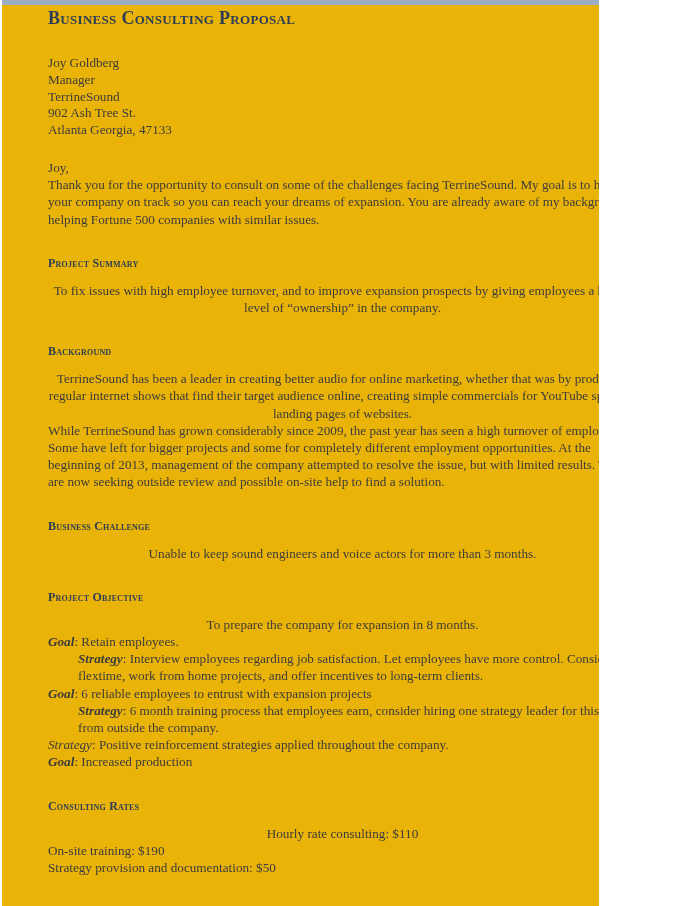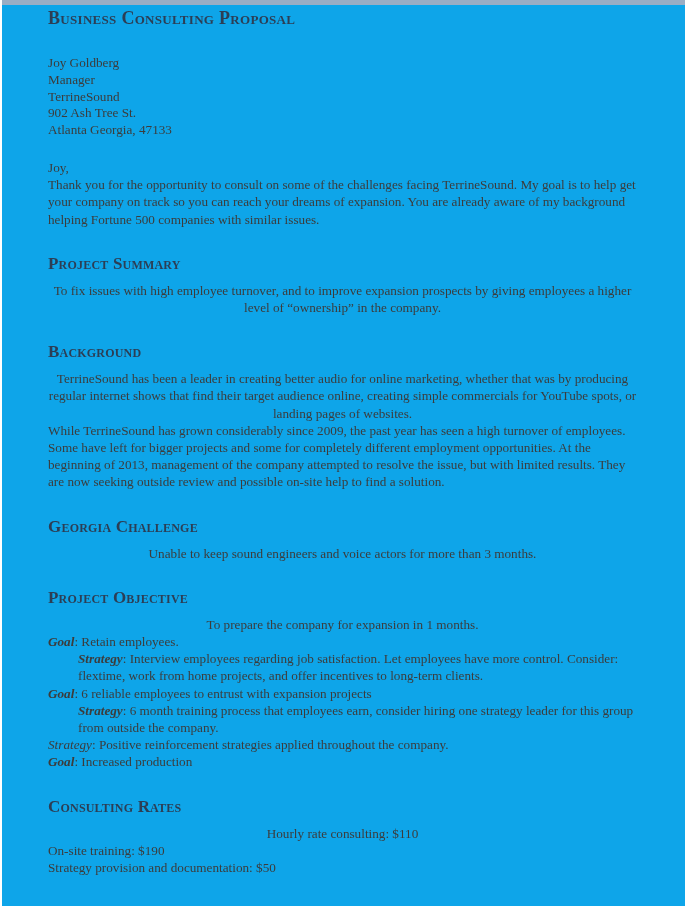--- a/index.html
+++ b/index.html
@@ -8,23 +8,23 @@
     padding: 0;
     background: #ffffff;
   }
   body {
     font-family: "Liberation Serif", "DejaVu Serif", serif;
     color: #3a3a3a;
     -webkit-font-smoothing: antialiased;
   }
   .page {
     position: relative;
-    width: 685px;
+    width: 599px;
     height: 906px;
-    background: #0ea5e9;
+    background: #eab308;
     overflow: hidden;
     box-sizing: border-box;
   }
   .top-band {
     position: absolute;
     top: 0;
     left: 0;
     width: 685px;
     height: 5px;
     background: #9aadc4;
@@ -65,21 +65,21 @@
     font-size: 13.2px;
     line-height: 16.8px;
     color: #3c3c3c;
   }
   .address-block div { white-space: pre; }
 
   
   .section-heading {
     font-variant: small-caps;
     font-weight: bold;
-    font-size: 17px;
+    font-size: 12px;
     letter-spacing: 0.2px;
     color: #2c3e55;
     line-height: 19px;
     margin: 0;
   }
   .para {
     font-size: 13.2px;
     line-height: 17.2px;
     margin: 0;
     color: #3c3c3c;
@@ -131,27 +131,27 @@
       <p class="para heading-gap">To fix issues with high employee turnover, and to improve expansion prospects by giving employees a higher level of “ownership” in the company.</p>
     </div>
 
     <div class="block-gap-lg">
       <h2 class="section-heading">Background</h2>
       <p class="para heading-gap">TerrineSound has been a leader in creating better audio for online marketing, whether that was by producing regular internet shows that find their target audience online, creating simple commercials for YouTube spots, or landing pages of websites.</p>
       <p class="para">While TerrineSound has grown considerably since 2009, the past year has seen a high turnover of employees. Some have left for bigger projects and some for completely different employment opportunities. At the beginning of 2013, management of the company attempted to resolve the issue, but with limited results. They are now seeking outside review and possible on-site help to find a solution.</p>
     </div>
 
     <div class="block-gap-lg">
-      <h2 class="section-heading">Georgia Challenge</h2>
+      <h2 class="section-heading">Business Challenge</h2>
       <p class="para heading-gap">Unable to keep sound engineers and voice actors for more than 3 months.</p>
     </div>
 
     <div class="block-gap-lg">
       <h2 class="section-heading">Project Objective</h2>
-      <p class="para heading-gap">To prepare the company for expansion in 1 months.</p>
+      <p class="para heading-gap">To prepare the company for expansion in 8 months.</p>
 
       <p class="para"><span class="lbl-bold-italic">Goal</span><span>: Retain employees.</span></p>
       <p class="para indent-tab"><span class="lbl-bold-italic">Strategy</span><span>: Interview employees regarding job satisfaction. Let employees have more control. Consider: flextime, work from home projects, and offer incentives to long-term clients.</span></p>
 
       <p class="para"><span class="lbl-bold-italic">Goal</span><span>: 6 reliable employees to entrust with expansion projects</span></p>
       <p class="para indent-tab"><span class="lbl-bold-italic">Strategy</span><span>: 6 month training process that employees earn, consider hiring one strategy leader for this group from outside the company.</span></p>
 
       <p class="para"><span class="lbl-italic">Strategy</span><span>: Positive reinforcement strategies applied throughout the company.</span></p>
       <p class="para"><span class="lbl-bold-italic">Goal</span><span>: Increased production</span></p>
     </div>

